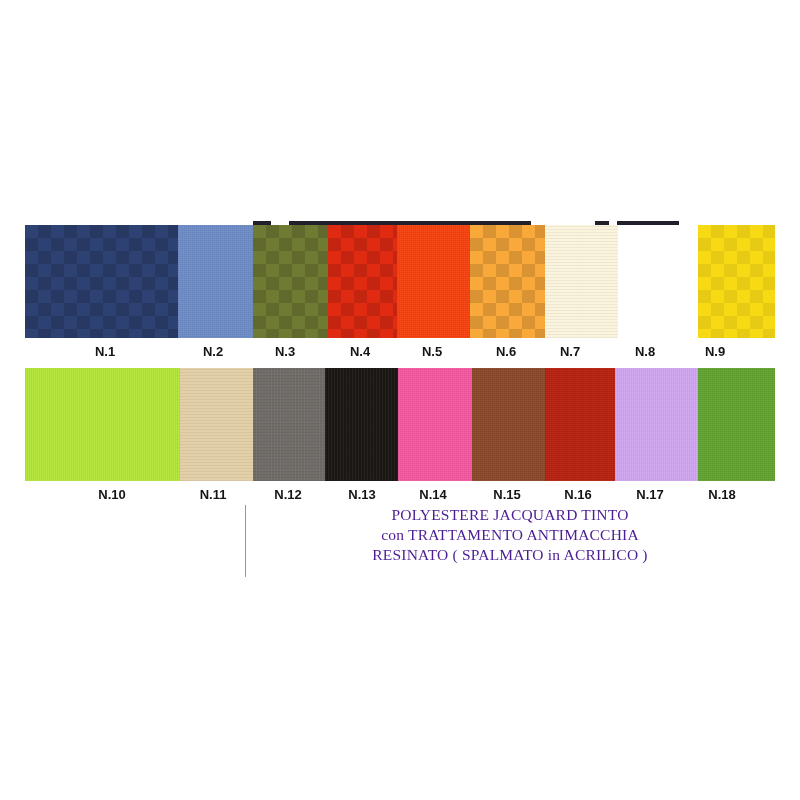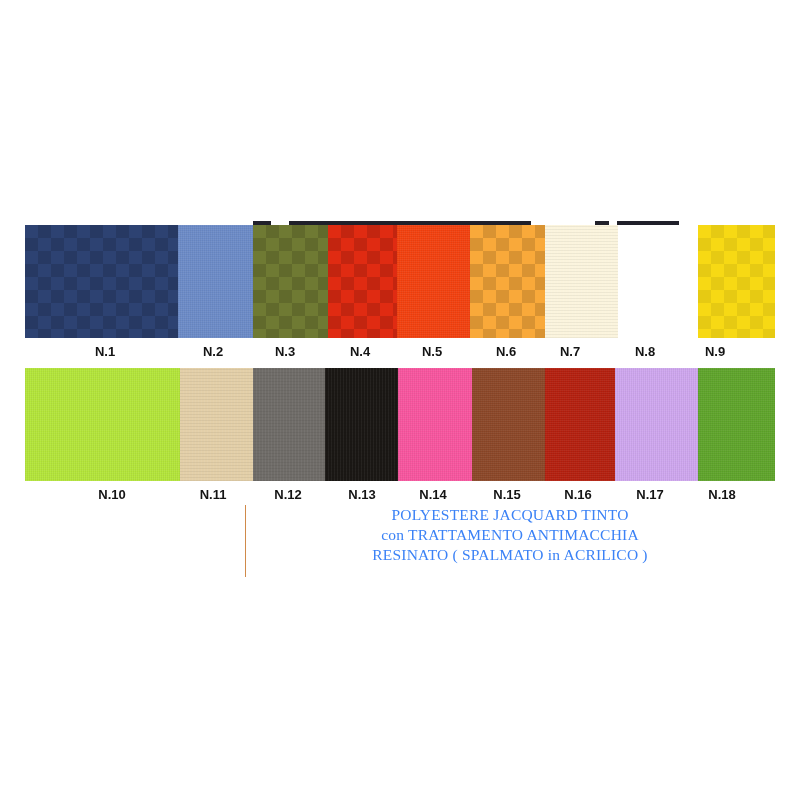--- a/index.html
+++ b/index.html
@@ -116,21 +116,21 @@
     background: #d08a4a;
   }
 
   #description-block {
     position: absolute;
     left: 300px;
     top: 505px;
     width: 420px;
     text-align: center;
     font-family: "Liberation Serif", serif;
-    color: #3b82f6;
+    color: #4c1d95;
     line-height: 20px;
   }
   #description-block .desc-line {
     display: block;
     font-size: 15.5px;
     letter-spacing: .2px;
     white-space: nowrap;
   }
   #description-block .desc-line.line-1 { font-size: 15.5px; }
   #description-block .desc-line.line-2 { font-size: 15.5px; }

